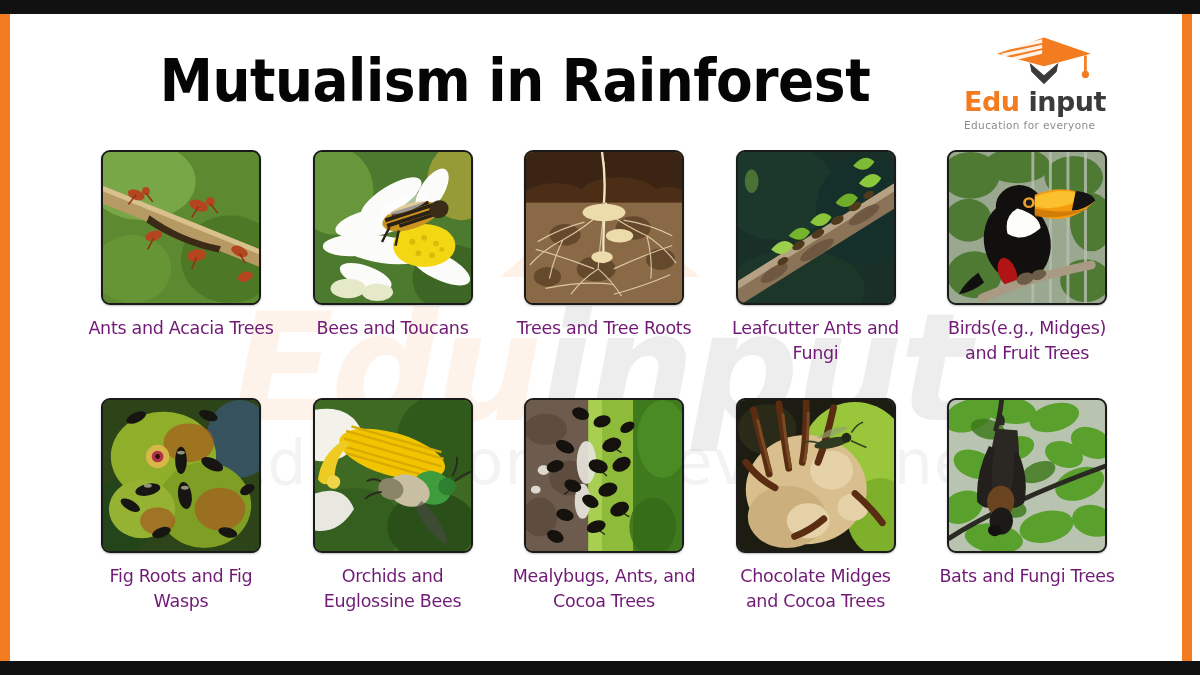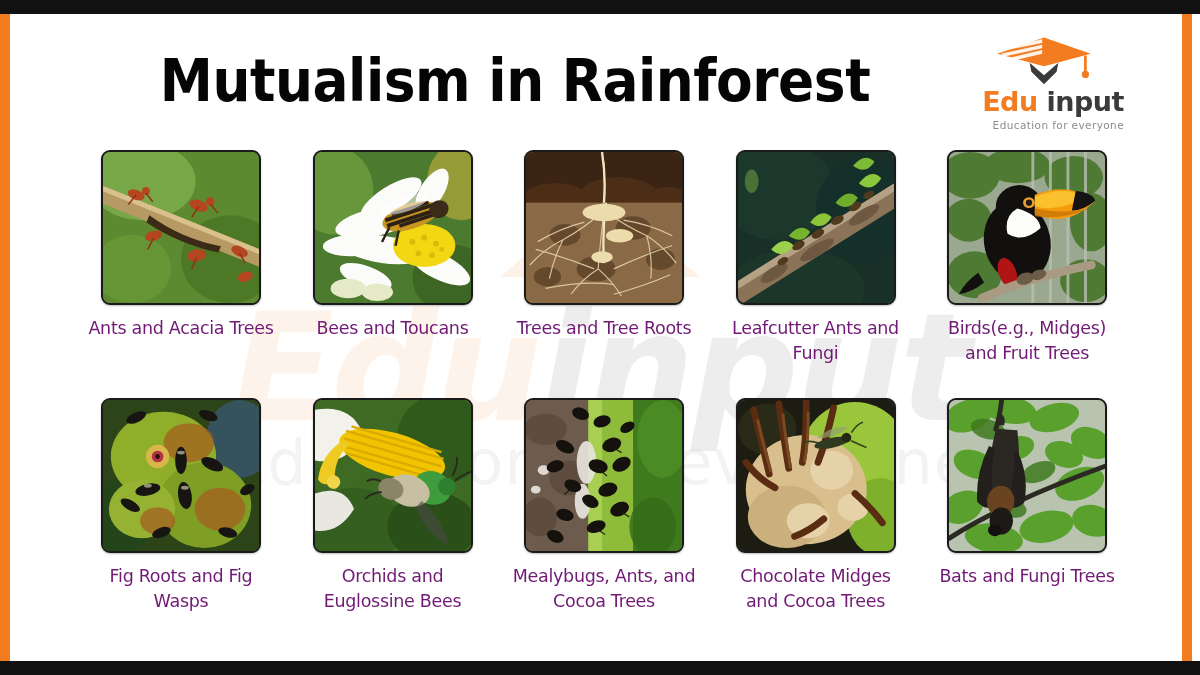--- a/index.html
+++ b/index.html
@@ -66,21 +66,21 @@
     position: absolute; left: 0; top: 26px; width: 1010px;
     text-align: center;
     font-family: "DejaVu Sans", sans-serif;
     font-size: 58px; font-weight: 700; color: #050505;
     letter-spacing: -0.5px;
     transform: scaleX(0.92);
     transform-origin: center;
   }
   .logo {
     position: absolute; right: 68px; top: 14px;
-    width: 160px; text-align: right;
+    width: 160px; text-align: left;
   }
   .logo-cap { height: 52px; position: relative; }
   .logo-cap svg { display: block; margin: 0 auto; }
   .logo-word {
     font-size: 27px; font-weight: 700; line-height: 1.05;
     letter-spacing: -0.5px; margin-top: 1px;
   }
   .logo-word .edu { color: #f47c20; }
   .logo-word .input { color: #3b3b3b; }
   .logo-tag {

